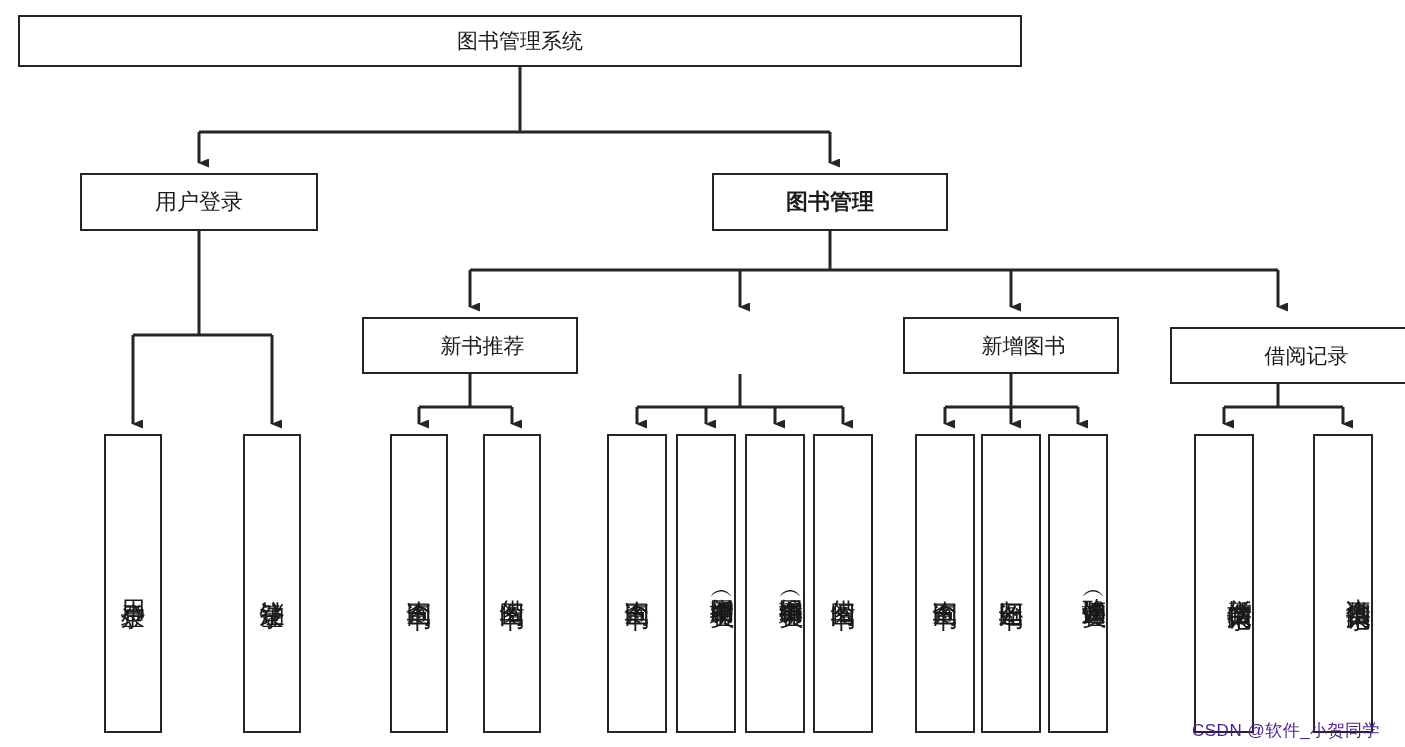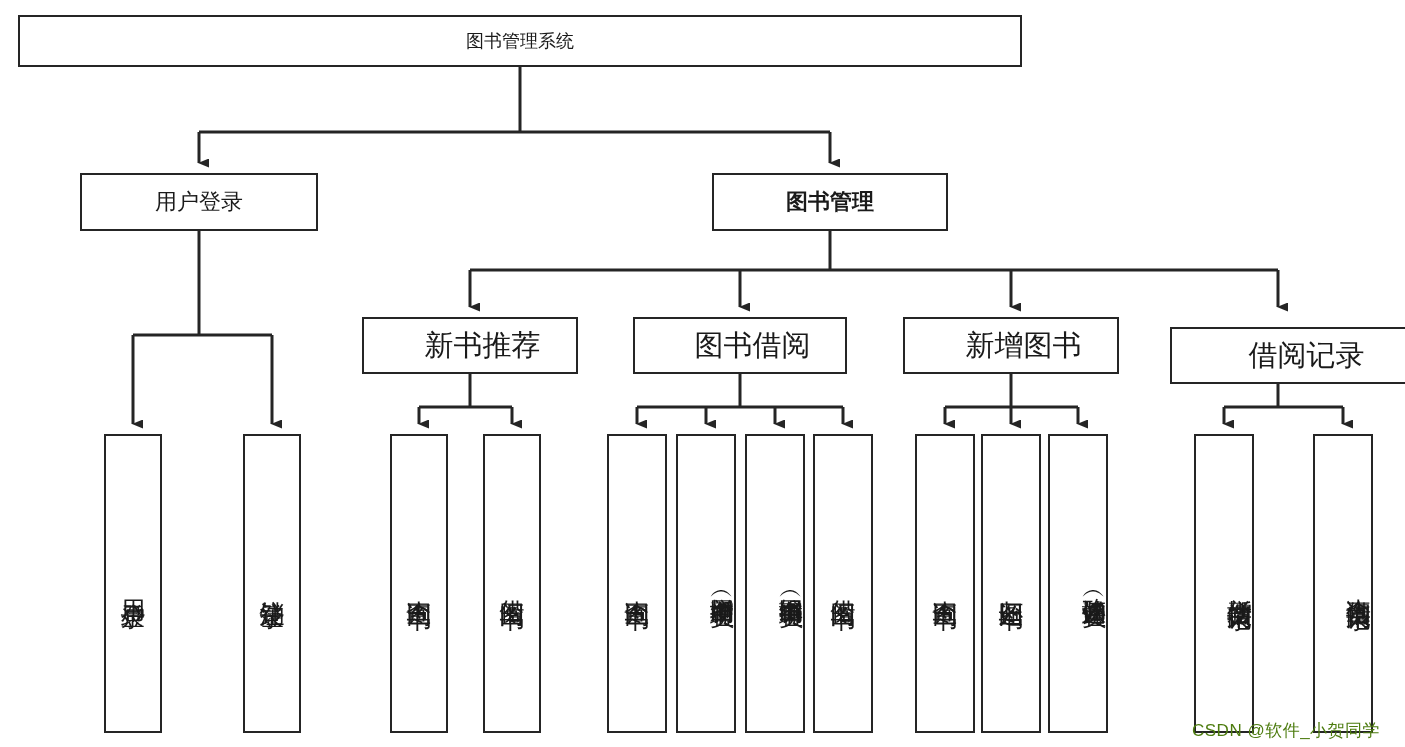--- a/index.html
+++ b/index.html
@@ -29,27 +29,27 @@
     position: absolute;
     box-sizing: border-box;
     border: 2px solid #252525;
     background: #ffffff;
     display: flex;
     align-items: center;
     justify-content: center;
     color: #1a1a1a;
   }
   .node-root {
-    font-size: 18px;
+    font-size: 21px;
   }
   .node-level1 {
     font-size: 22px;
   }
   .node-level2 {
-    font-size: 29px;
+    font-size: 21px;
     padding-left: 25px;
   }
   .node-leaf {
     writing-mode: vertical-rl;
     text-orientation: upright;
     font-size: 25px;
     letter-spacing: 2px;
     line-height: 1;
     padding-top: 6px;
     padding-bottom: 6px;
@@ -60,21 +60,21 @@
   }
   .node-leaf.leaf-short {
     align-items: center;
   }
   .node-leaf span {
     display: inline-block;
   }
   .watermark {
     position: absolute;
     font-size: 17px;
-    color: #4d7c0f;
+    color: #4c1d95;
     white-space: nowrap;
     letter-spacing: 0.5px;
   }
 </style>
 </head>
 <body>
 
 <div id="diagram-root">
 
   <svg class="diagram-canvas" viewBox="0 0 1405 747">
@@ -126,21 +126,20 @@
       <path d="M1343,407 L1343,424" marker-end="url(#arrowhead)"></path>
     </g>
   </svg>
 
   <div class="node-box node-root" id="node-root" style="left: 18px; top: 15px; width: 1004px; height: 52px;">图书管理系统</div>
 
   <div class="node-box node-level1" id="node-l1-0" style="left: 80px; top: 173px; width: 238px; height: 58px;">用户登录</div>
   <div class="node-box node-level1" id="node-l1-1" style="left: 712px; top: 173px; width: 236px; height: 58px; font-weight: bold;">图书管理</div>
 
   <div class="node-box node-level2" id="node-l2-0" style="left: 362px; top: 317px; width: 216px; height: 57px;">新书推荐</div>
-  <div class="node-box node-level2" id="node-l2-1" style="left: 633px; top: 317px; width: 214px; height: 57px;">图书借阅</div>
   <div class="node-box node-level2" id="node-l2-2" style="left: 903px; top: 317px; width: 216px; height: 57px;">新增图书</div>
   <div class="node-box node-level2" id="node-l2-3" style="left: 1170px; top: 327px; width: 248px; height: 57px;">借阅记录</div>
 
   <div class="node-box node-leaf leaf-short" id="node-leaf-0" style="left: 104px; top: 434px; width: 58px; height: 299px;">
       <span>用户登录</span>
     </div>
   <div class="node-box node-leaf leaf-short" id="node-leaf-1" style="left: 243px; top: 434px; width: 58px; height: 299px;">
       <span>注销登录</span>
     </div>
   <div class="node-box node-leaf leaf-short" id="node-leaf-2" style="left: 390px; top: 434px; width: 58px; height: 299px;">

